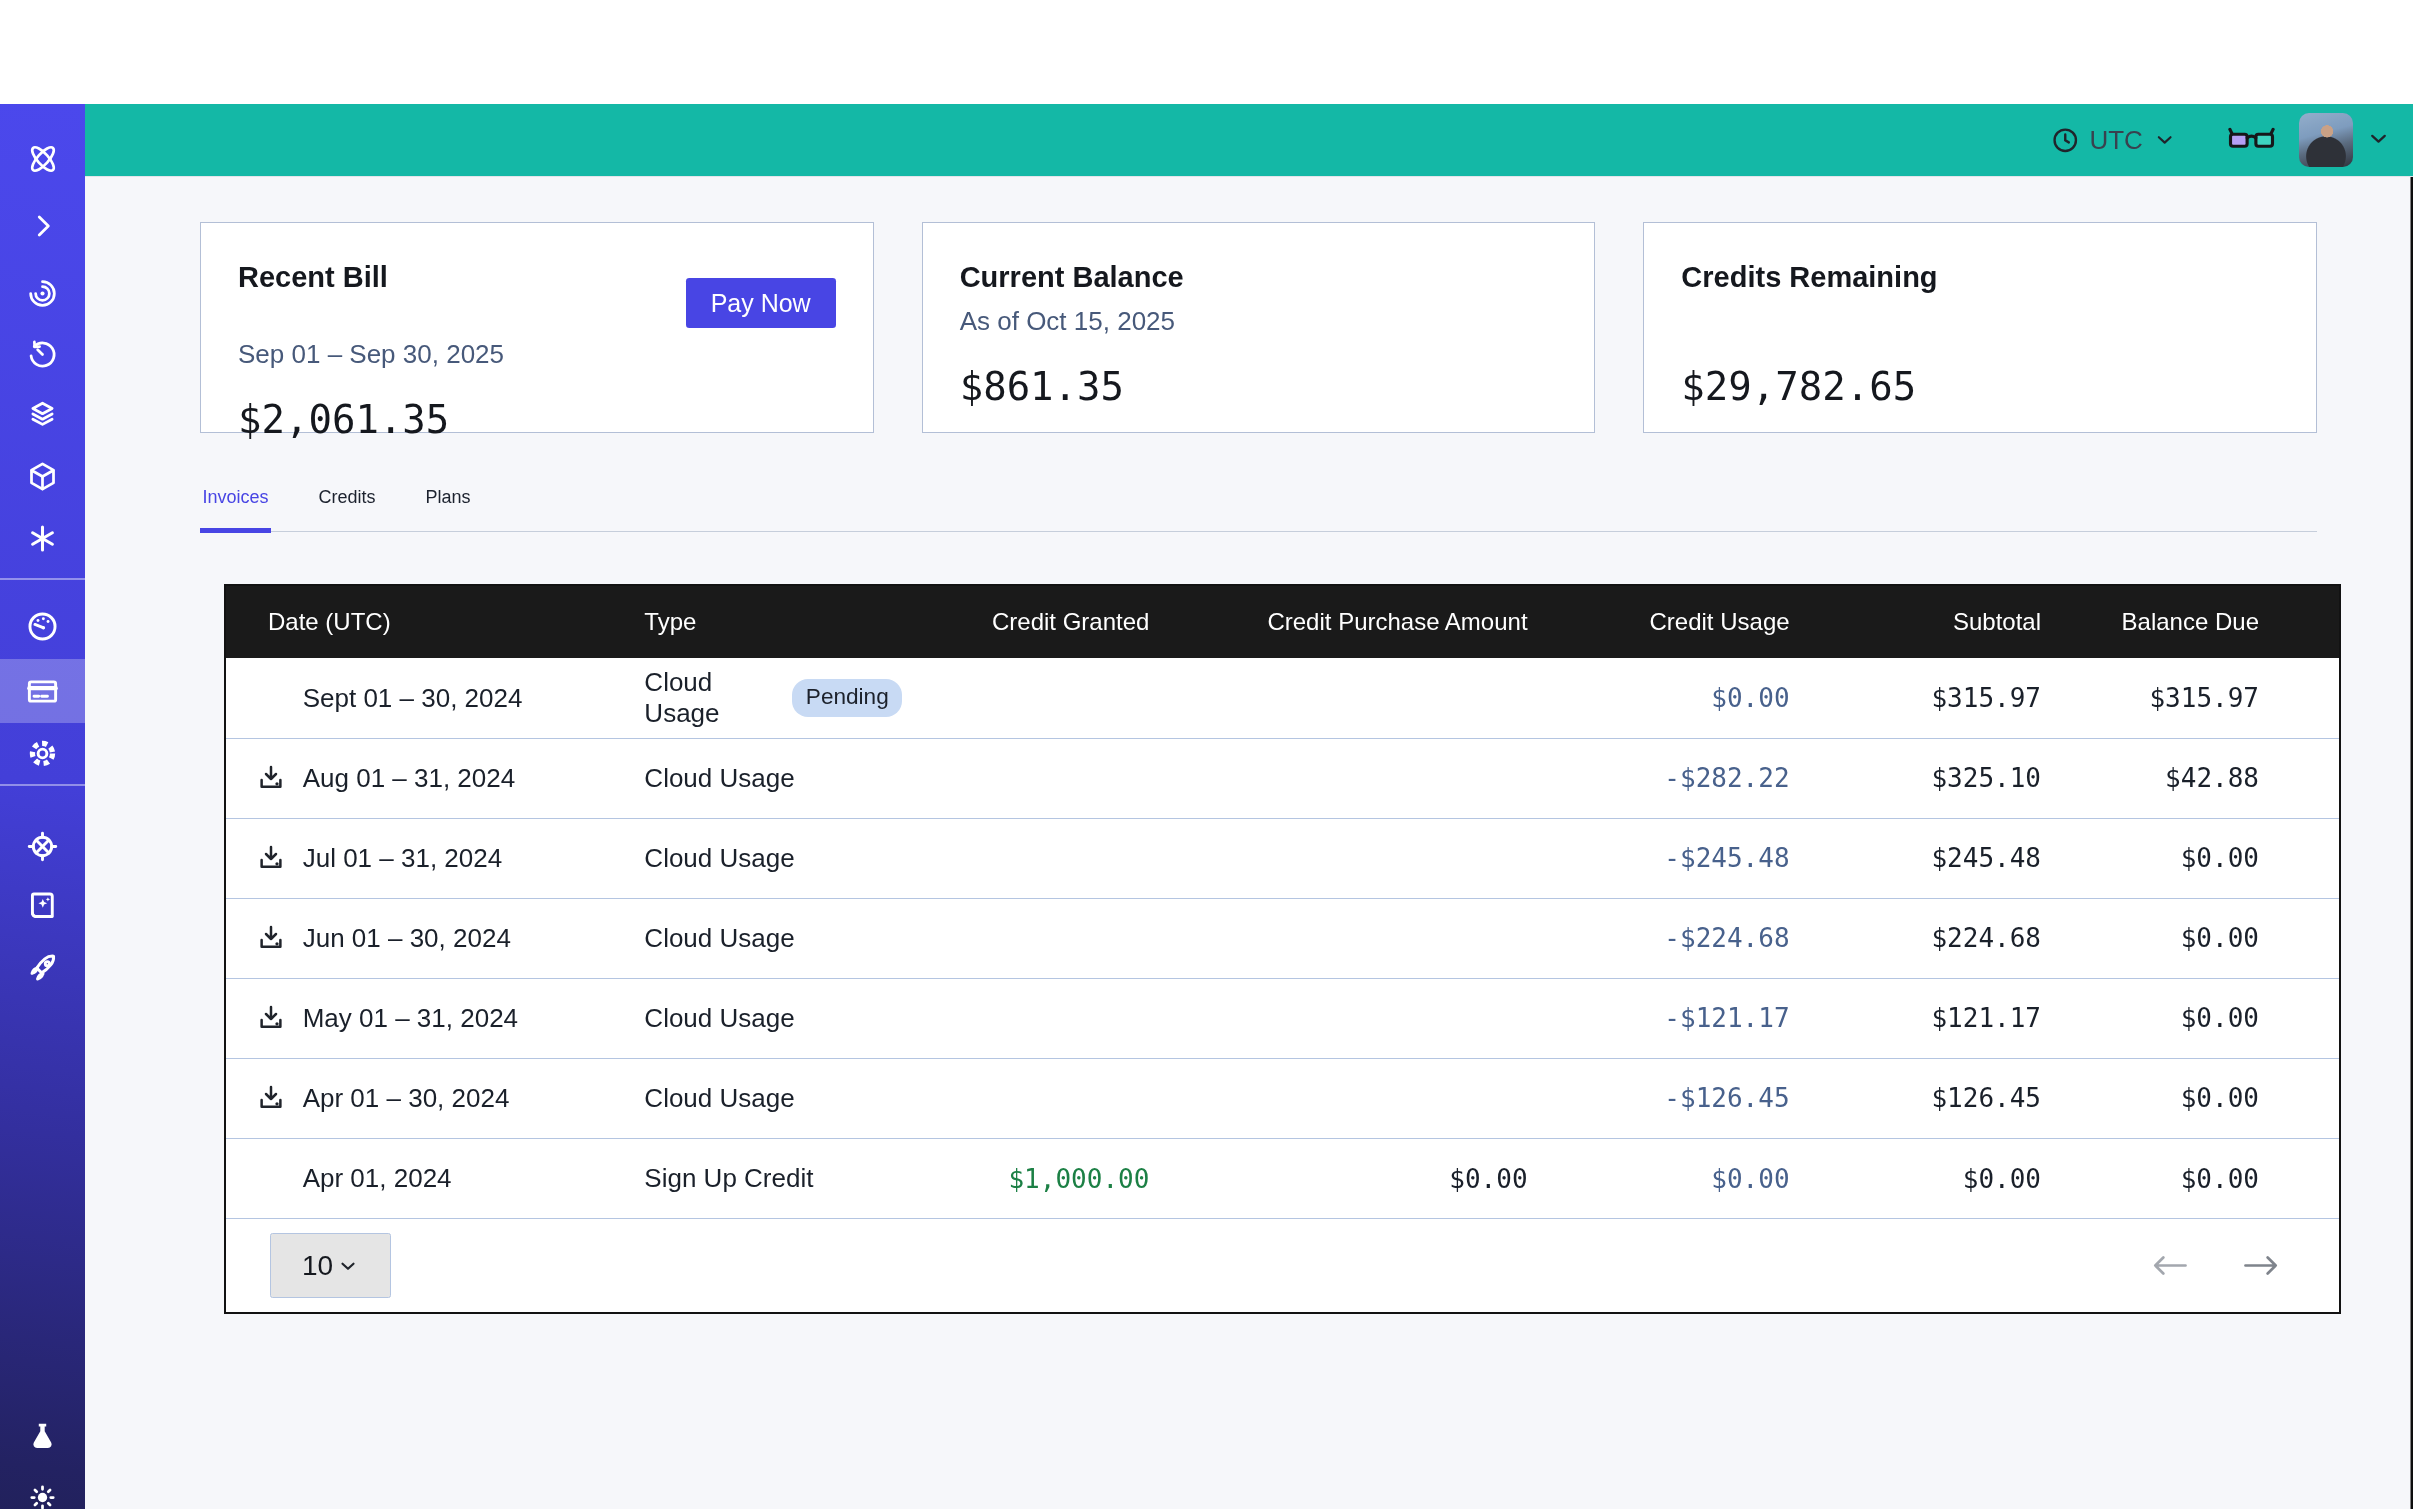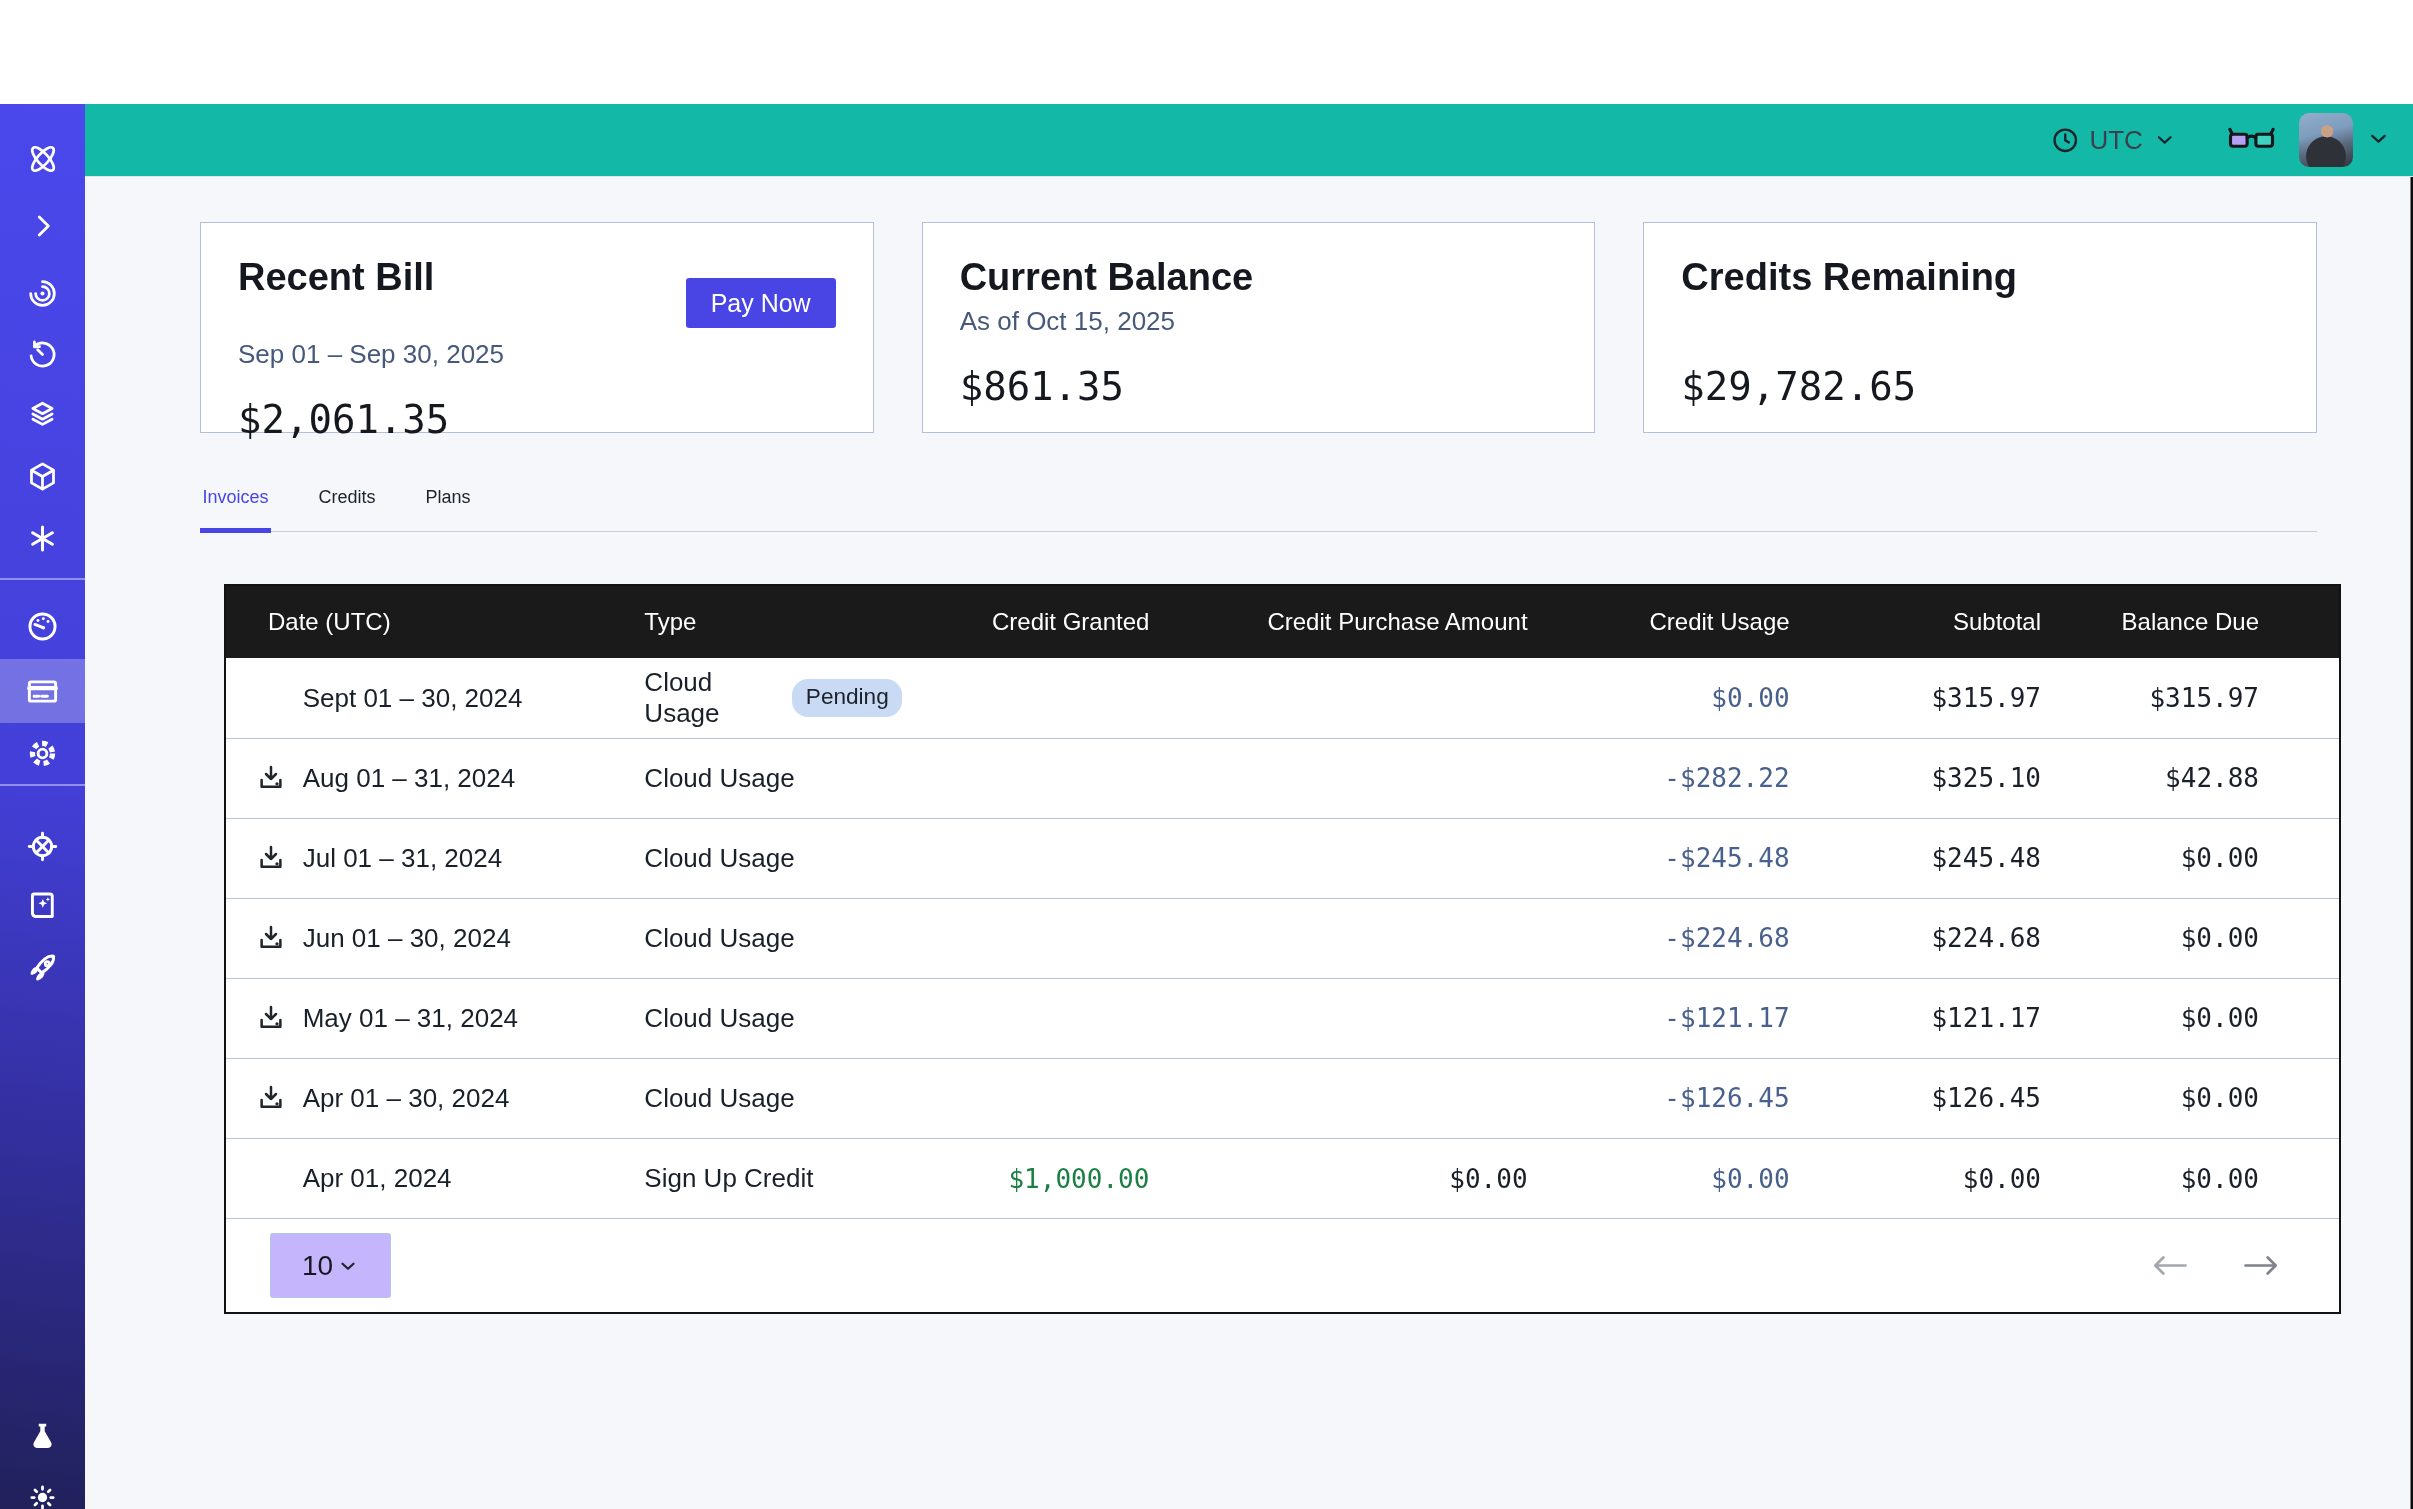--- a/index.html
+++ b/index.html
@@ -59,21 +59,21 @@
   .page-title { margin-top:104px; font-size:51px; font-weight:600; letter-spacing:-0.4px; color:#121419; }
 
   
   .cards { margin-top:59px; display:flex; gap:48px; width:2117px; }
   .card {
     flex:1 1 0; height:211px; background:#fff;
     border:1.7px solid var(--card-border,#b3bfd6);
     padding:37px 37px 0 37px;
   }
   .card-head { display:flex; align-items:flex-start; justify-content:space-between; }
-  .card-title { font-size:38px; font-weight:600; color:#15181e; line-height:35px; }
+  .card-title { font-size:29px; font-weight:600; color:#15181e; line-height:35px; }
   .card-sub { margin-top:10px; font-size:26px; color:#47597a; min-height:32px; line-height:32px; }
   .card-amount { margin-top:27px; font-family:"DejaVu Sans Mono",monospace; font-size:39px; color:#15181e; }
   .pay-btn {
     height:50px; padding:0 25px; border:none; border-radius:3.3px; cursor:pointer;
     background:var(--accent,#4845e4); color:#fff; font-size:25px; font-weight:500;
     font-family:"Liberation Sans","DejaVu Sans",sans-serif; margin-top:18px;
   }
 
   
   .tabs { margin-top:54px; width:2117px; display:flex; gap:45px; border-bottom:1.7px solid #c6cedb; }
@@ -110,21 +110,21 @@
   .green { color:var(--money-green,#1c8045); }
 
   
   .tfooter {
     border-top:1.7px solid var(--row-border,#b4c5e1); height:94px; background:#fff;
     display:flex; align-items:center; padding:0 59px 0 44px;
   }
   .pagesize {
     width:121px; height:65px; border:1.7px solid var(--row-border,#b4c5e1); border-radius:2.5px;
     display:flex; align-items:center; justify-content:center; gap:4px; cursor:pointer;
-    font-size:28px; color:#15181e; background:#c4b5fd;
+    font-size:28px; color:#15181e; background:#e5e5e5;
   }
   .pager { margin-left:auto; display:flex; align-items:center; gap:55px; }
   .pager svg { cursor:pointer; display:block; }
 </style>
 </head>
 <body>
 
 <div class="page">
 
   <aside class="sidebar">

